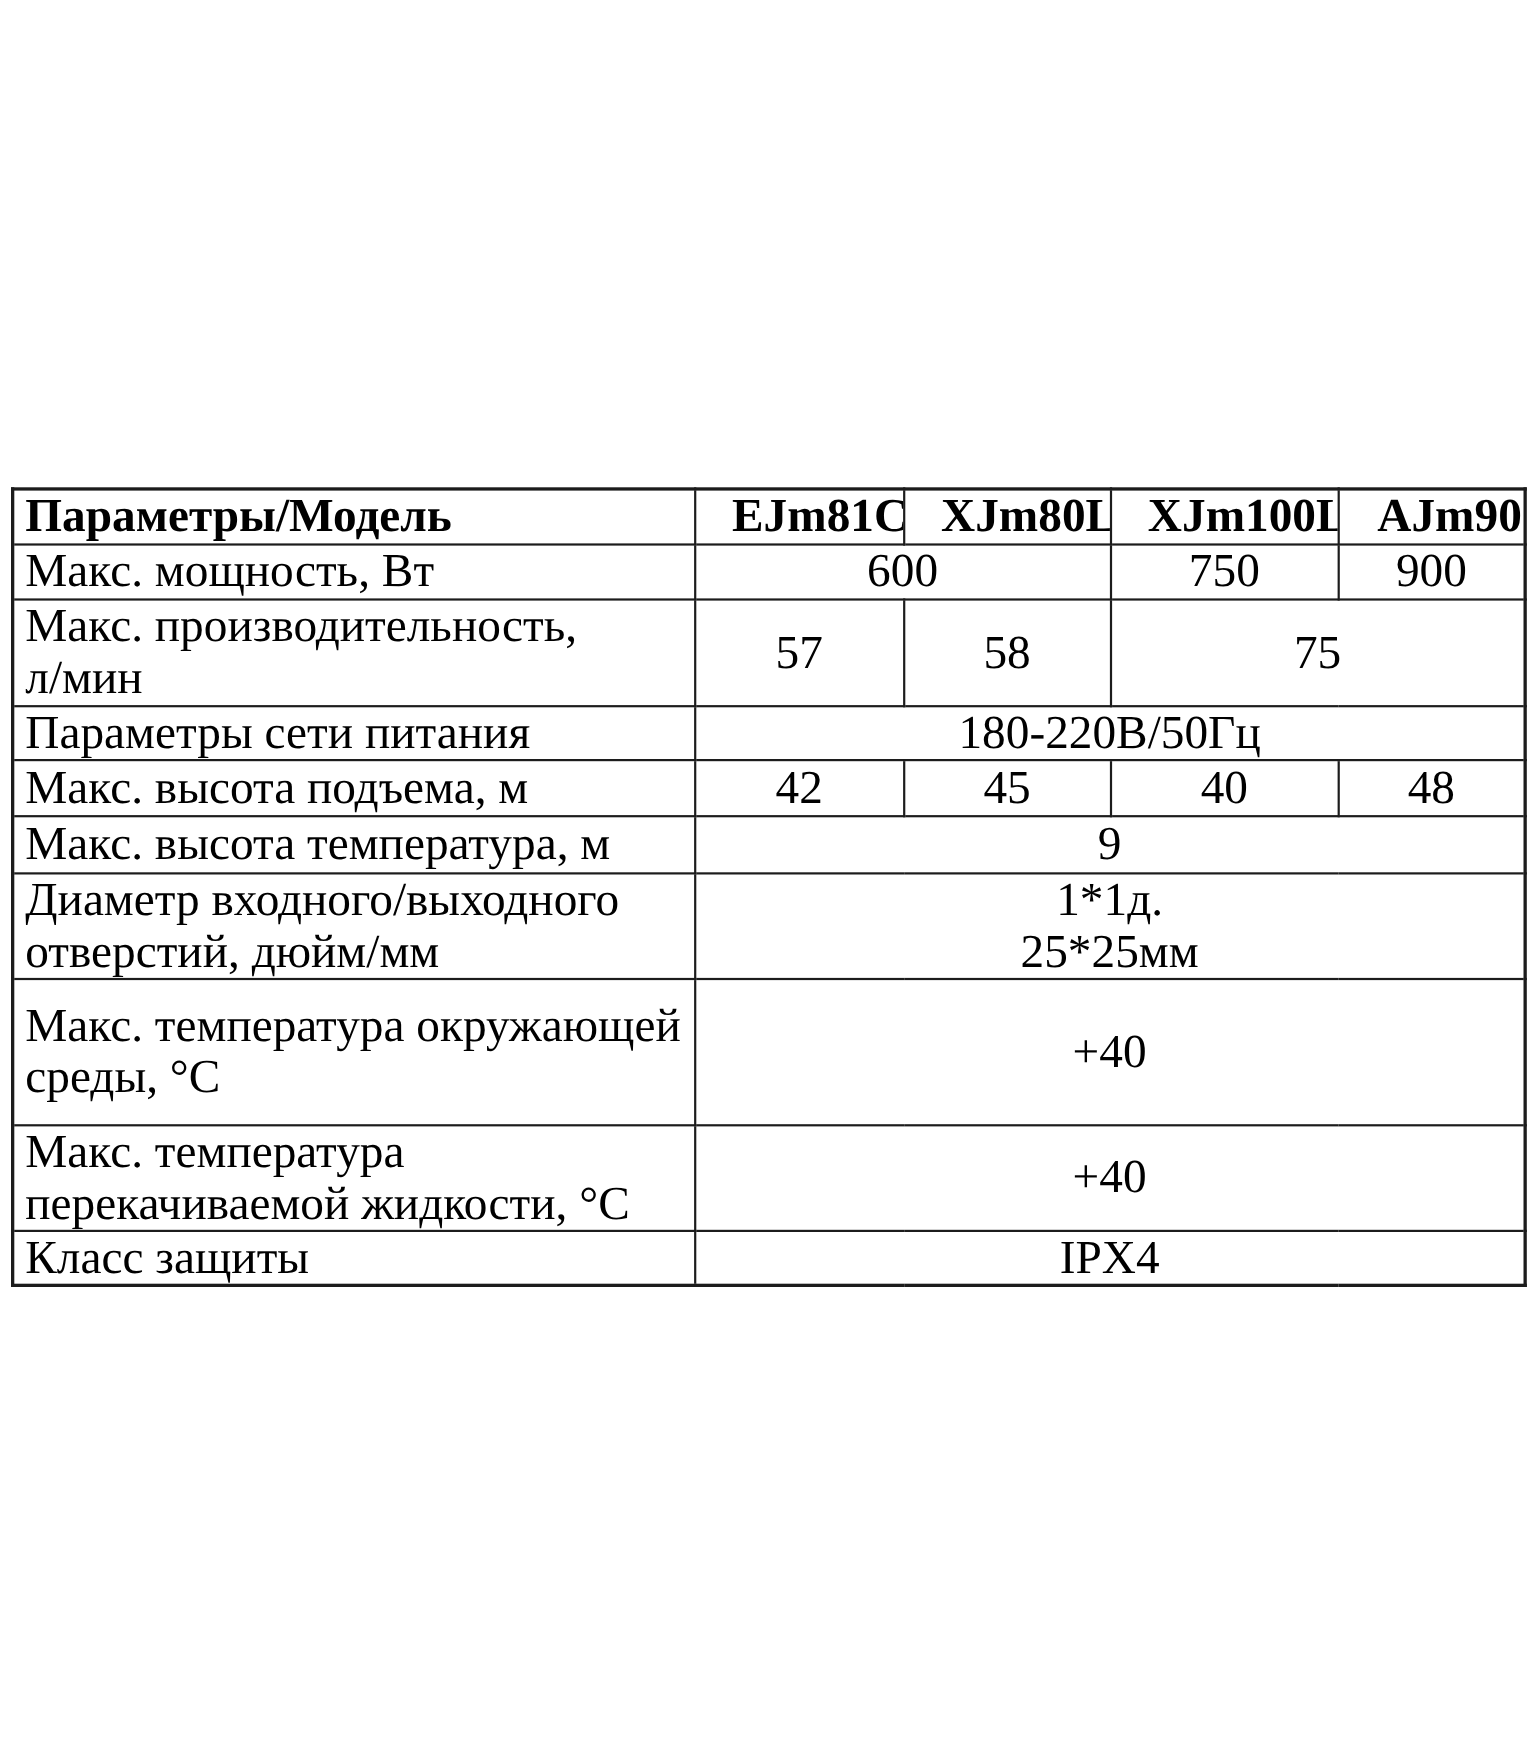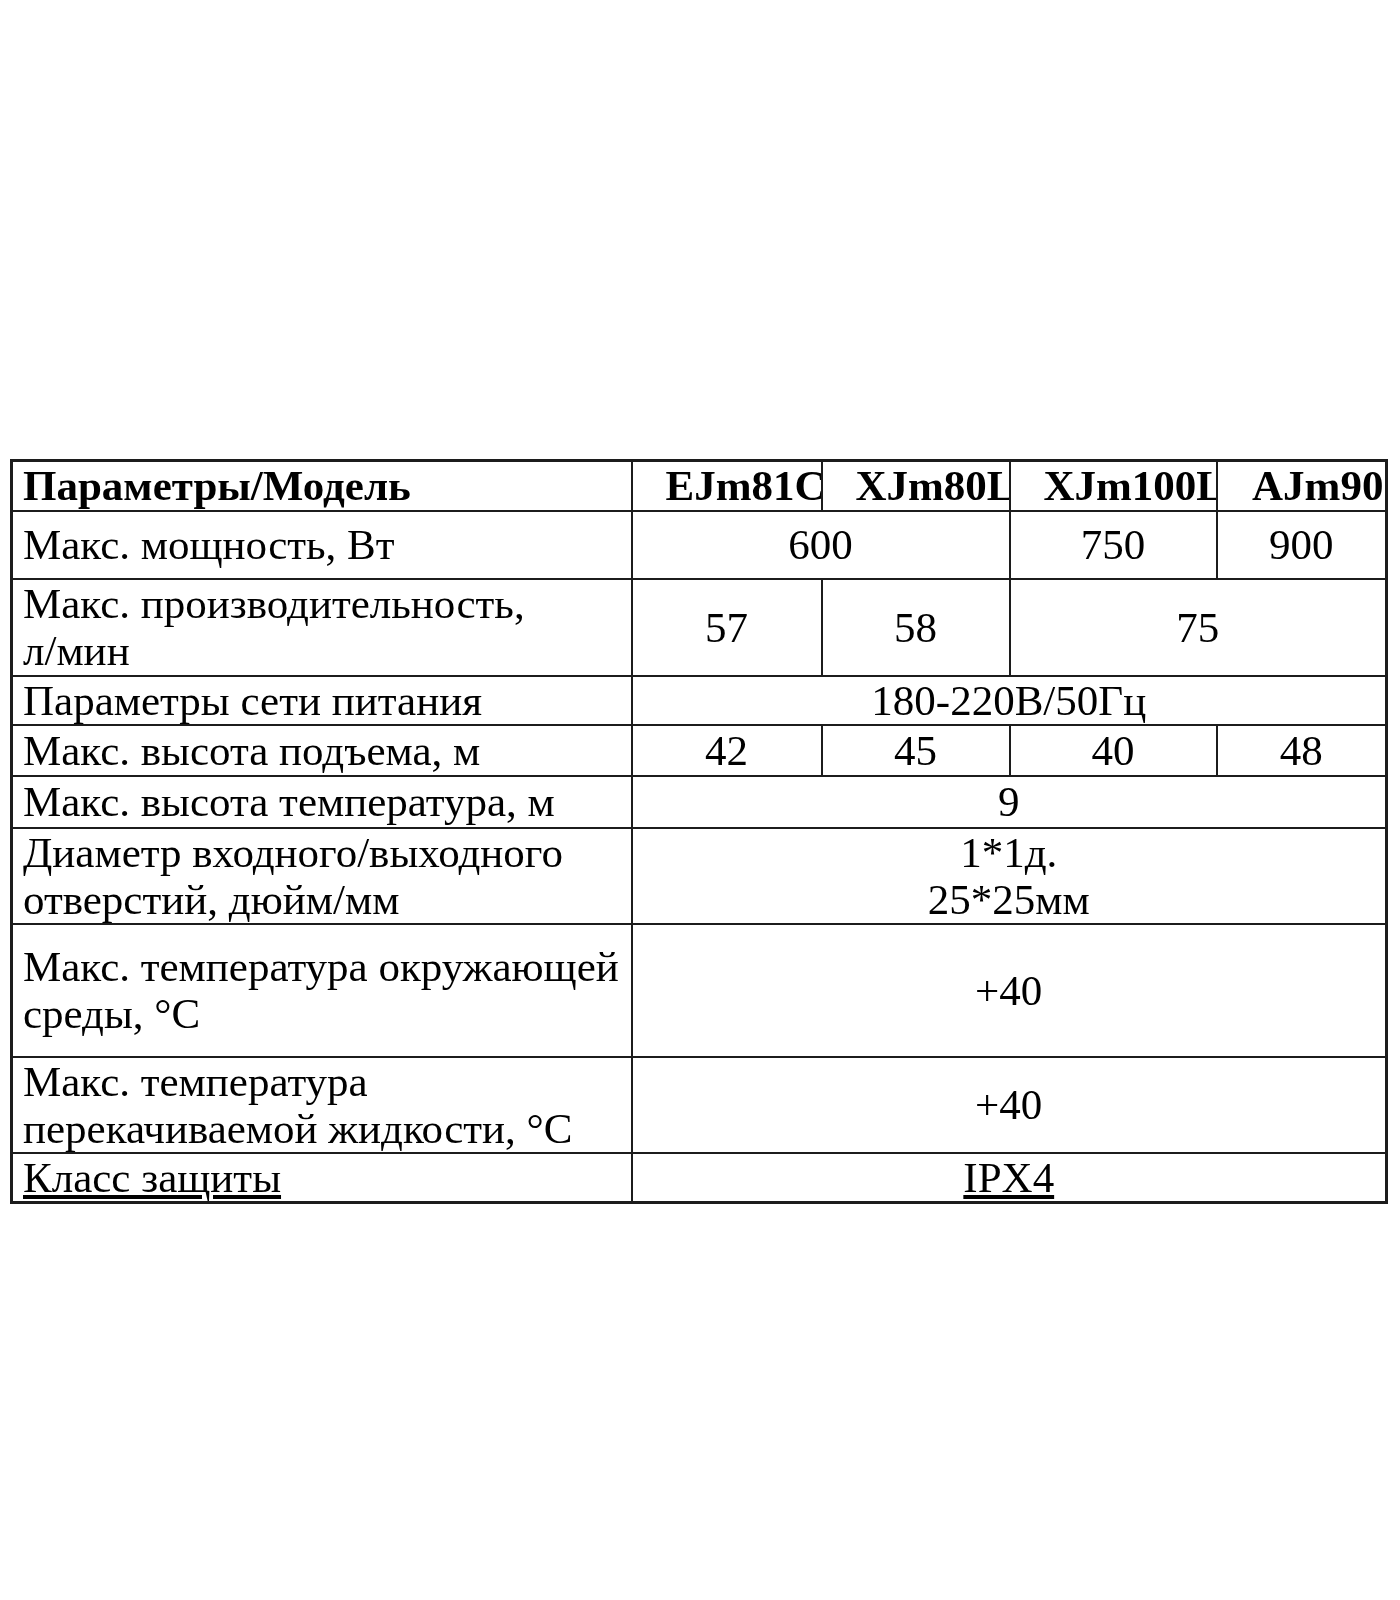--- a/index.html
+++ b/index.html
@@ -14,49 +14,48 @@
   table.spec-table {
     position: absolute;
     left: 10px;
     top: 443px;
     width: 1375px;
     border-collapse: collapse;
     table-layout: fixed;
     border: 3px solid #1c1c1c;
     font-size: 43px;
     line-height: 47px;
-    margin-top: 16px;
   }
   .spec-table th, .spec-table td {
     border: 2px solid #1c1c1c;
     padding: 0;
     vertical-align: middle;
     overflow: hidden;
     white-space: pre-line;
   }
   .spec-table th { font-weight: bold; padding-left: 33px; }
   .spec-table .label {
     text-align: left;
     padding-left: 10px;
     padding-right: 6px;
     font-weight: normal;
   }
   .spec-table th.label { font-weight: bold; }
   .spec-table .val { text-align: center; }
   
   tr.rh-header { height: 50px; }
-  tr.rh-power  { height: 68px; }
+  tr.rh-power  { height: 50px; }
   tr.rh-flow   { height: 97px; }
   tr.rh-mains  { height: 36px; }
   tr.rh-head   { height: 51px; }
   tr.rh-suct   { height: 52px; }
   tr.rh-diam   { height: 93px; }
   tr.rh-tamb   { height: 133px; }
   tr.rh-tliq   { height: 84px; }
-  tr.rh-prot   { height: 48px; text-decoration: underline; }
+  tr.rh-prot   { height: 48px; }
 </style>
 </head>
 <body>
 
 <div class="canvas">
   <table class="spec-table">
     <colgroup>
       <col style="width:620px">
       <col style="width:190px">
       <col style="width:188px">

